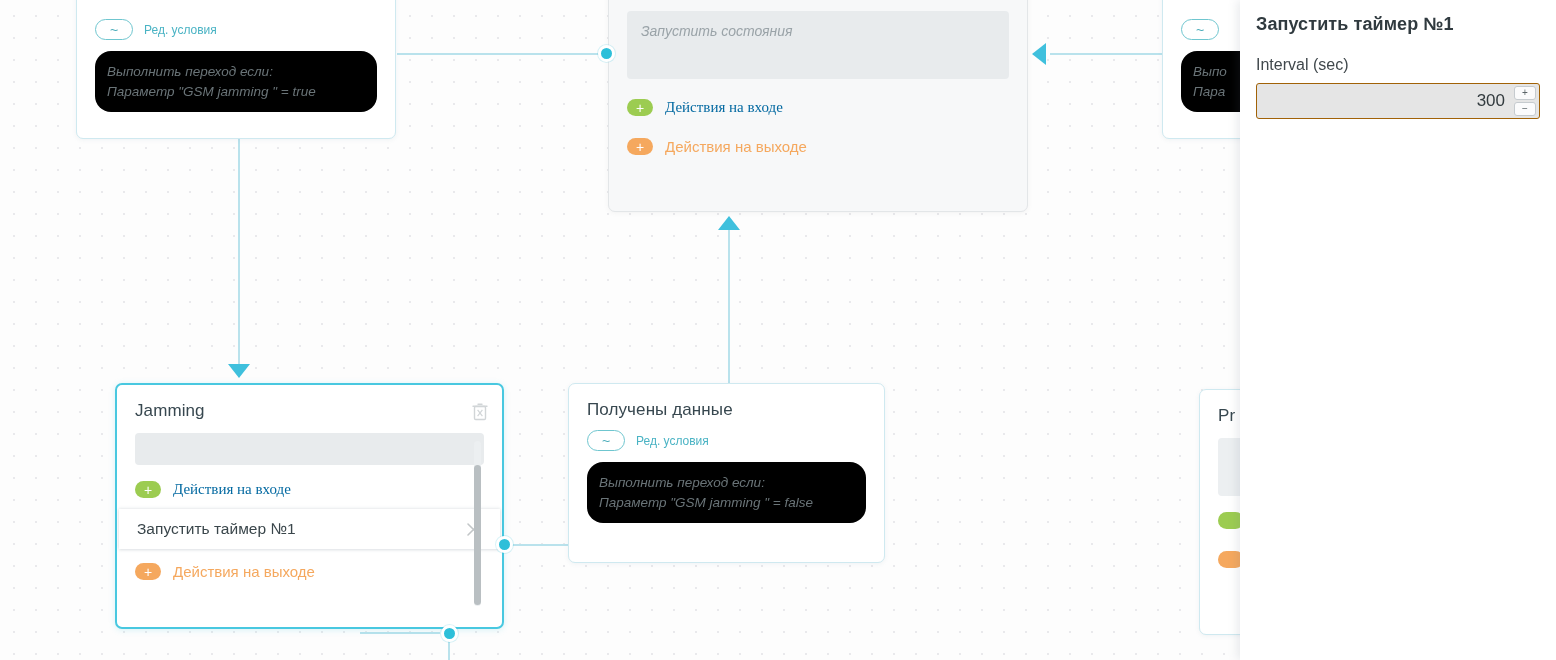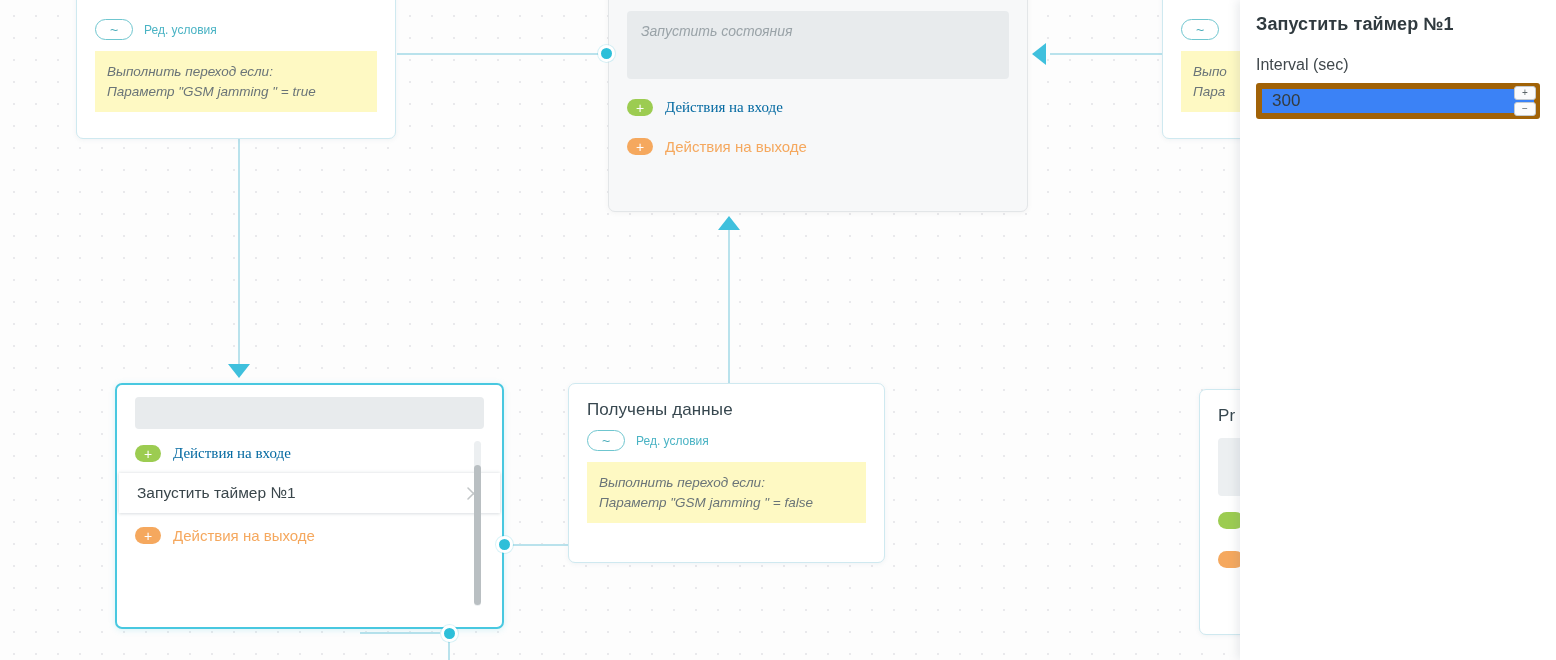--- a/index.html
+++ b/index.html
@@ -125,22 +125,22 @@
     box-sizing: border-box;
     flex: 0 0 auto;
   }
   .cond-label {
     color: #4ab3c4;
     font-size: 12px;
   }
 
   .cond-box {
     margin: 11px 18px 16px 18px;
-    background: #fef9c3;
-    border-radius: 0;
+    background: #000000;
+    border-radius: 16px;
     padding: 11px 12px;
     font-style: italic;
     font-size: 13.5px;
     line-height: 1.45;
     color: #6a7478;
   }
 
   
   .desc-box {
     margin: 10px 18px 0 18px;
@@ -231,28 +231,29 @@
   }
   .spin-wrap {
     margin-top: 9px;
     position: relative;
     height: 36px;
   }
   .spin-input {
     width: 100%;
     height: 36px;
     box-sizing: border-box;
-    border: 6px solid #a16207;
+    border: 1px solid #a16207;
     border-radius: 3px;
     padding: 0 34px 0 10px;
     font-size: 17px;
     color: #333b3f;
     font-family: "Liberation Sans", sans-serif;
-    background: #3b82f6;
+    background: #e5e5e5;
     outline: none;
+    text-align: right;
   }
   .spin-btns {
     position: absolute;
     right: 4px;
     top: 3px;
     width: 22px;
     height: 30px;
     display: flex;
     flex-direction: column;
     gap: 2px;
@@ -319,20 +320,29 @@
     <div class="cond-row" style="padding-top:56px;">
       <span class="pill">~</span>
     </div>
     <div class="cond-box">
       <div>Выпо</div>
       <div>Пара</div>
     </div>
   </div>
 
   <div class="node selected" style="left:115px; top:383px; width:389px; height:246px;">
+    <div class="node-head">
+      <div class="node-title">Jamming</div>
+      <svg class="trash-icon" viewBox="0 0 16 18">
+        <rect x="2.5" y="3.5" width="11" height="13" rx="1.2" fill="none" stroke="#9aa3a8" stroke-width="1.4"></rect>
+        <path d="M1 3.3 H15" stroke="#9aa3a8" stroke-width="1.4" stroke-linecap="round"></path>
+        <path d="M6 1.3 H10" stroke="#9aa3a8" stroke-width="1.4" stroke-linecap="round"></path>
+        <path d="M5.6 6.8 L10.4 13.2 M10.4 6.8 L5.6 13.2" stroke="#9aa3a8" stroke-width="1.2"></path>
+      </svg>
+    </div>
 
     <div style="margin:12px 18px 0 18px; background:#e8ebed; border-radius:4px; height:32px;"></div>
 
     <div class="action-row" style="padding-top:16px;">
       <span class="plus green">+</span>
       <span class="action-label green">Действия на входе</span>
     </div>
 
     <div class="item-row">
       <span class="item-text">Запустить таймер №1</span>

